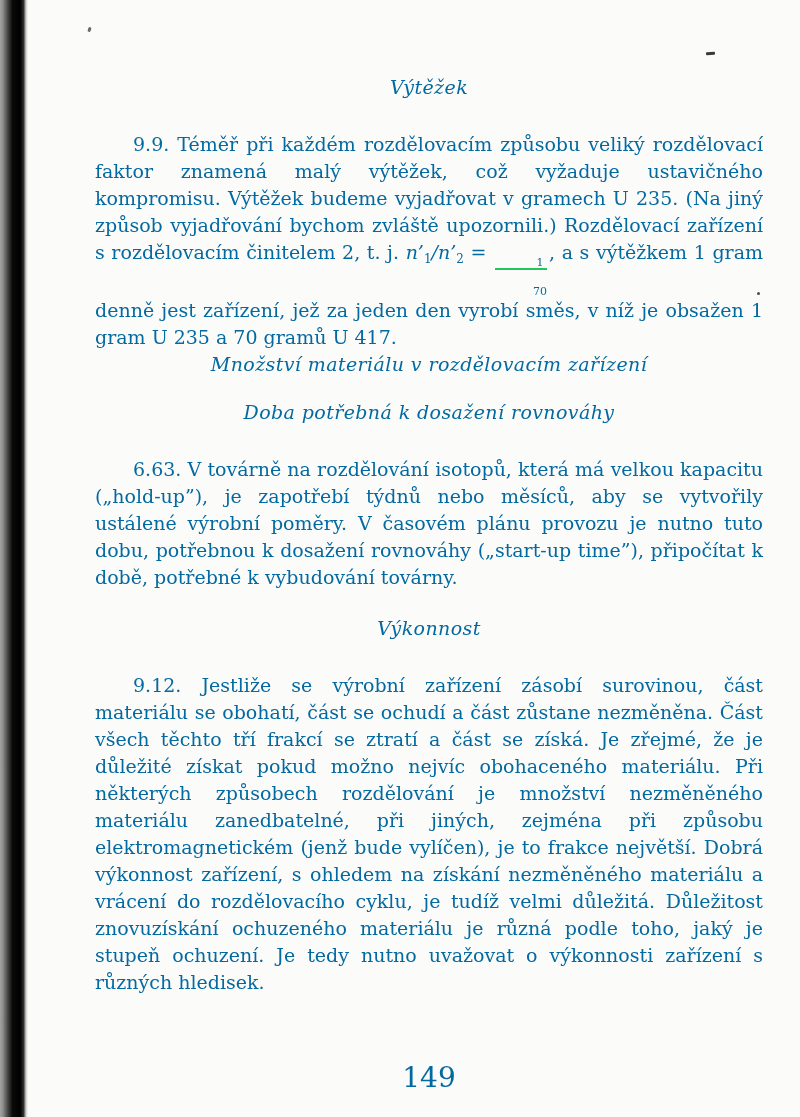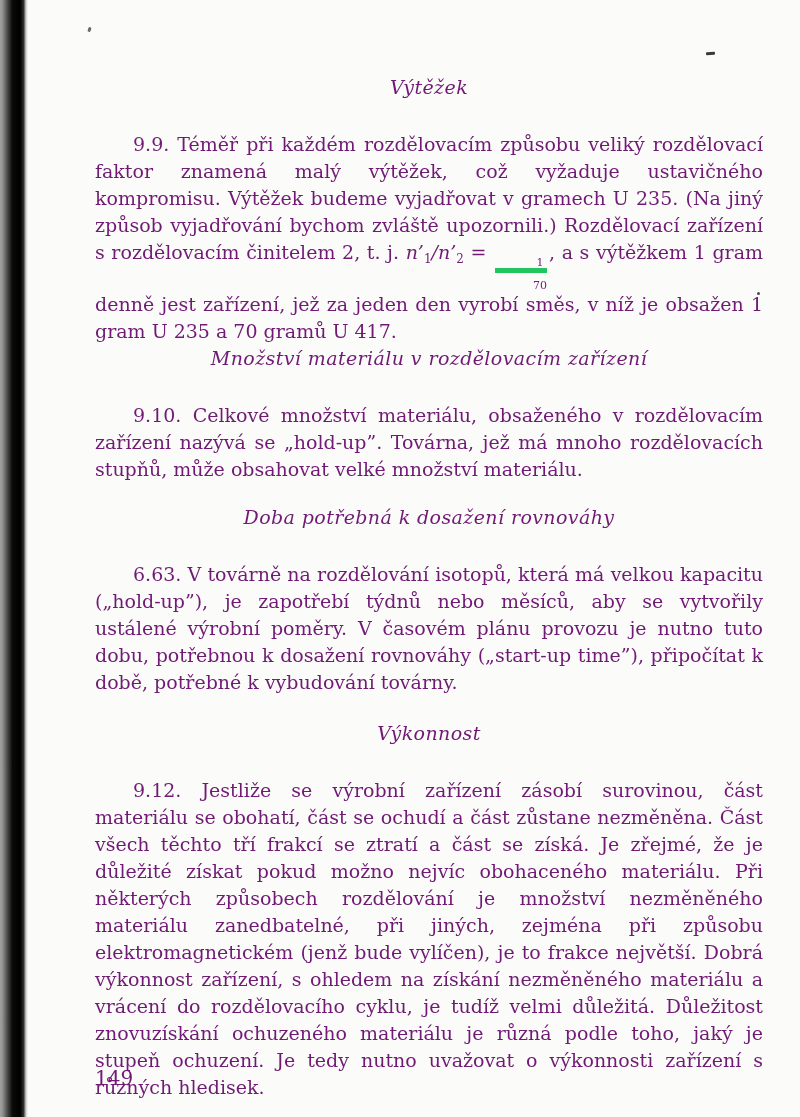--- a/index.html
+++ b/index.html
@@ -8,21 +8,21 @@
     background: #e9e9e7;
   }
   .page {
     position: relative;
     width: 800px;
     height: 1117px;
     margin: 0 auto;
     background: #fbfbf9;
     overflow: hidden;
     font-family: "DejaVu Serif", "Liberation Serif", serif;
-    color: #701a75;
+    color: #0369a1;
   }
   
   .binding {
     position: absolute;
     left: 0;
     top: 0;
     width: 28px;
     height: 100%;
     background: linear-gradient(90deg,
       #a3a3a1 0%,
@@ -72,30 +72,30 @@
   .frac {
     display: inline-flex;
     flex-direction: column;
     vertical-align: -7px;
     text-align: center;
     line-height: 1;
     font-size: 11px;
     margin: 0 2px;
   }
   .frac .den {
-    border-top: 5px solid #22c55e;
-    padding-top: 7px;
+    border-top: 2px solid #22c55e;
+    padding-top: 16px;
   }
   .page-number {
     position: absolute;
     left: 95px;
     top: 1066px;
     width: 668px;
-    text-align: left;
-    font-size: 20px;
+    text-align: center;
+    font-size: 28px;
     line-height: 24px;
   }
   
   .speck { position: absolute; background: #3a3a38; }
   .speck.dash {
     left: 706px; top: 52px;
     width: 9px; height: 3px;
     border-radius: 1px;
     transform: rotate(-3deg);
   }
@@ -128,21 +128,20 @@
 
     <h2 class="sec-heading">Výtěžek</h2>
 
     <p class="body-para"><span>9.9. Téměř při každém rozdělovacím způsobu veliký rozdělovací faktor znamená malý výtěžek, což vyžaduje ustavičného kompromisu. Výtěžek budeme vyjadřovat v gramech U 235. (Na jiný způsob vyjadřování bychom zvláště upozornili.) Rozdělovací zařízení s rozdělovacím činitelem 2, t. j. </span><span class="formula"><i>n’</i><sub>1</sub><i>/</i><i>n’</i><sub>2</sub> <span>=</span> <span class="frac">
             <span class="num">1</span>
             <span class="den">70</span>
           </span></span><span>, a s výtěžkem 1 gram denně jest zařízení, jež za jeden den vyrobí směs, v níž je obsažen 1 gram U 235 a 70 gramů U 417.</span></p>
 
     <h2 class="sec-heading gap-a">Množství materiálu v rozdělovacím zařízení</h2>
 
-    <p class="body-para">9.10. Celkové množství materiálu, obsaženého v rozdělovacím zařízení nazývá se „hold-up”. Továrna, jež má mnoho rozdělovacích stupňů, může obsahovat velké množství materiálu.</p>
 
     <h2 class="sec-heading gap-b">Doba potřebná k dosažení rovnováhy</h2>
 
     <p class="body-para">6.63. V továrně na rozdělování isotopů, která má velkou kapacitu („hold-up”), je zapotřebí týdnů nebo měsíců, aby se vytvořily ustálené výrobní poměry. V časovém plánu provozu je nutno tuto dobu, potřebnou k dosažení rovnováhy („start-up time”), připočítat k době, potřebné k vybudování továrny.</p>
 
     <h2 class="sec-heading gap-c">Výkonnost</h2>
 
     <p class="body-para">9.12. Jestliže se výrobní zařízení zásobí surovinou, část materiálu se obohatí, část se ochudí a část zůstane nezměněna. Část všech těchto tří frakcí se ztratí a část se získá. Je zřejmé, že je důležité získat pokud možno nejvíc obohaceného materiálu. Při některých způsobech rozdělování je množství nezměněného materiálu zanedbatelné, při jiných, zejména při způsobu elektromagnetickém (jenž bude vylíčen), je to frakce největší. Dobrá výkonnost zařízení, s ohledem na získání nezměněného materiálu a vrácení do rozdělovacího cyklu, je tudíž velmi důležitá. Důležitost znovuzískání ochuzeného materiálu je různá podle toho, jaký je stupeň ochuzení. Je tedy nutno uvažovat o výkonnosti zařízení s různých hledisek.</p>
 
   </div>

